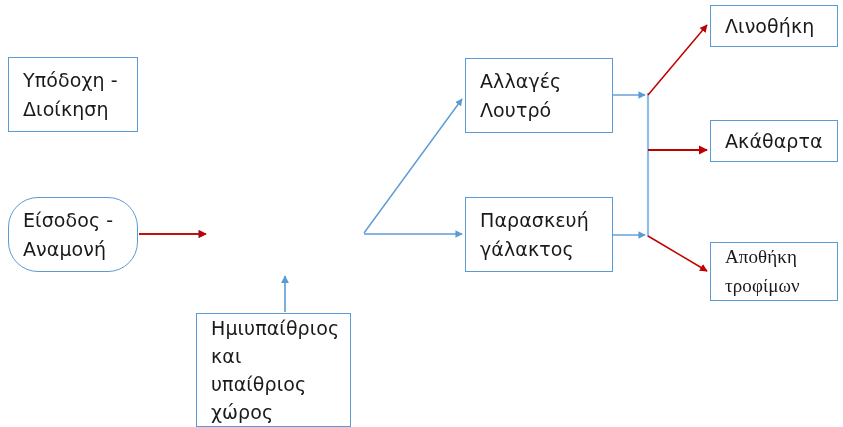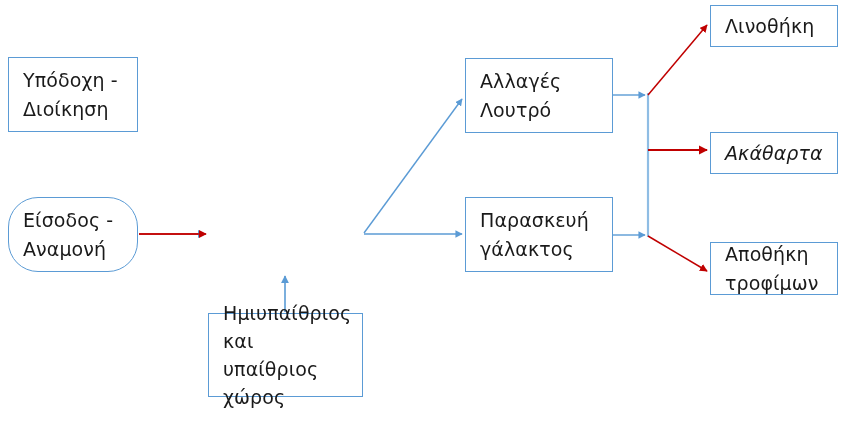--- a/index.html
+++ b/index.html
@@ -86,42 +86,42 @@
     <span class="node-label">Υπόδοχη -
 Διοίκηση</span>
   </div>
 
   <div class="node-box" style="left:8px; top:197px; width:130px; height:75px;border-radius:30px;">
     <span class="node-label">Είσοδος -
 Αναμονή</span>
   </div>
 
 
-  <div class="node-box" style="left:208px; top:313px; width:155px; height:84px;">
+  <div class="node-box" style="left:196px; top:313px; width:155px; height:114px;">
     <span class="node-label">Ημιυπαίθριος
 και υπαίθριος
 χώρος</span>
   </div>
 
   <div class="node-box" style="left:465px; top:197px; width:148px; height:75px;">
     <span class="node-label">Παρασκευή
 γάλακτος</span>
   </div>
 
   <div class="node-box" style="left:465px; top:58px; width:148px; height:75px;">
     <span class="node-label">Αλλαγές
 Λουτρό</span>
   </div>
 
   <div class="node-box" style="left:710px; top:5px; width:128px; height:42px;">
     <span class="node-label">Λινοθήκη</span>
   </div>
 
-  <div class="node-box" style="left:710px; top:132px; width:128px; height:42px;font-style:italic;">
+  <div class="node-box" style="left:710px; top:120px; width:128px; height:42px;">
     <span class="node-label">Ακάθαρτα</span>
   </div>
 
-  <div class="node-box" style="left:710px; top:242px; width:128px; height:53px;">
+  <div class="node-box" style="left:710px; top:242px; width:128px; height:59px;font-family:Liberation Serif, serif;">
     <span class="node-label">Αποθήκη
 τροφίμων</span>
   </div>
 
 </div>
 
 </body></html>

